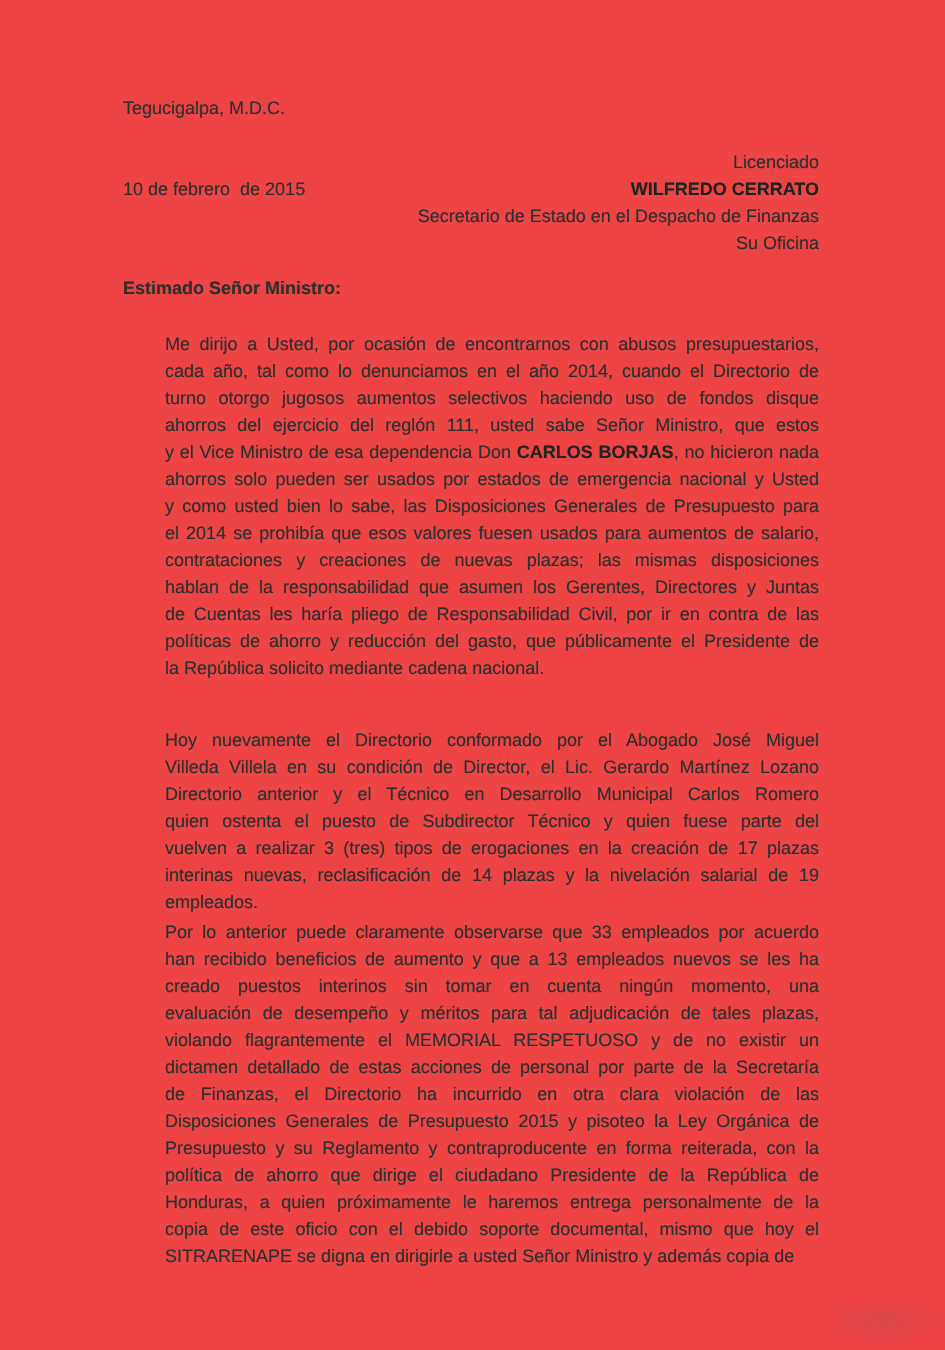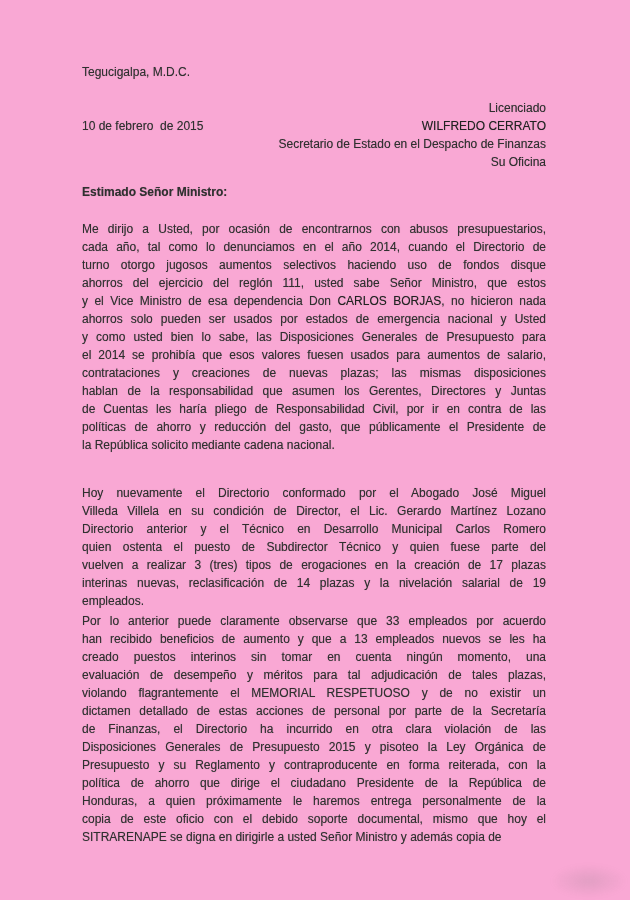--- a/index.html
+++ b/index.html
@@ -4,21 +4,21 @@
 <style>
   html, body {
     margin: 0;
     padding: 0;
     background: #ffffff;
   }
   .page {
     position: relative;
     width: 630px;
     height: 900px;
-    background: #f9a8d4;
+    background: #ef4444;
     overflow: hidden;
     font-family: "Liberation Sans", sans-serif;
     font-size: 12px;
     line-height: 18px;
     color: #303030;
   }
   .scan-layer {
     position: absolute;
     inset: 0;
     filter: blur(0.3px);
@@ -37,30 +37,31 @@
   .p1 { top: 220px; }
   .p2 { top: 484px; }
   .p3 { top: 612px; }
   .line {
     height: 18px;
     overflow: hidden;
   }
   .para .line {
     text-align: justify;
     text-align-last: justify;
+    margin-left: 28px;
   }
   .para .line.last {
     text-align-last: left;
   }
   .recipient .line {
     text-align: right;
     text-align-last: auto;
   }
   .bold {
-    font-weight: normal;
+    font-weight: bold;
     color: #222222;
   }
   .smudge {
     position: absolute;
     left: 550px;
     top: 864px;
     width: 78px;
     height: 34px;
     background: radial-gradient(ellipse at center, rgba(110,110,110,0.16) 0%, rgba(110,110,110,0.0) 70%);
     filter: blur(2px);

